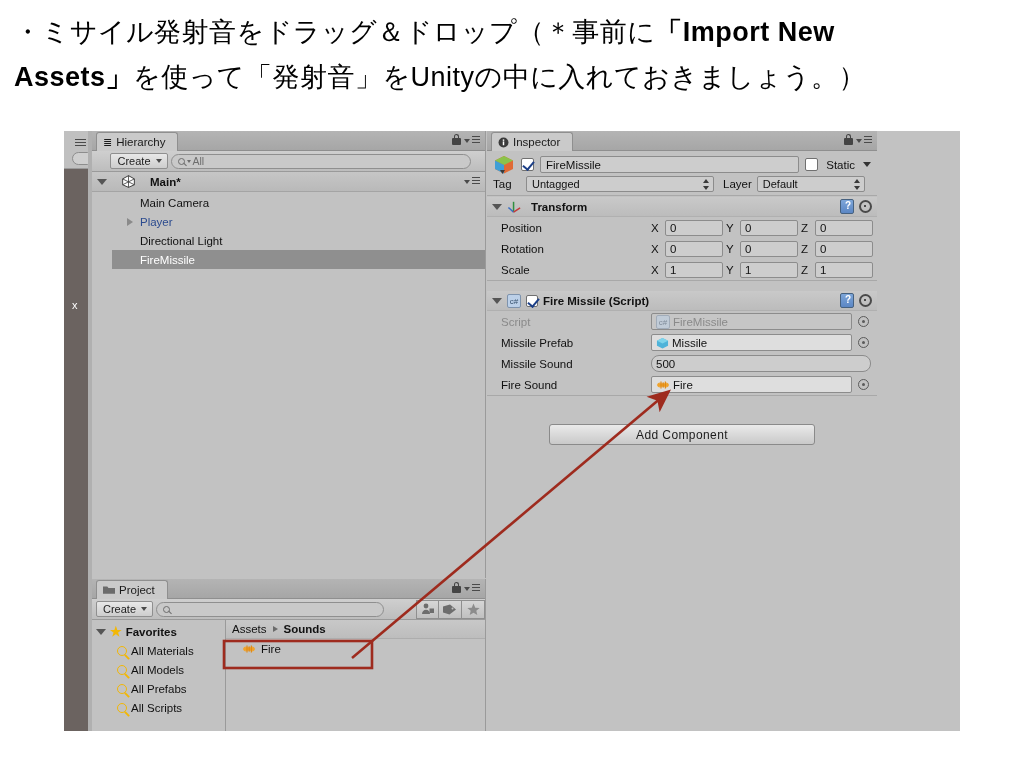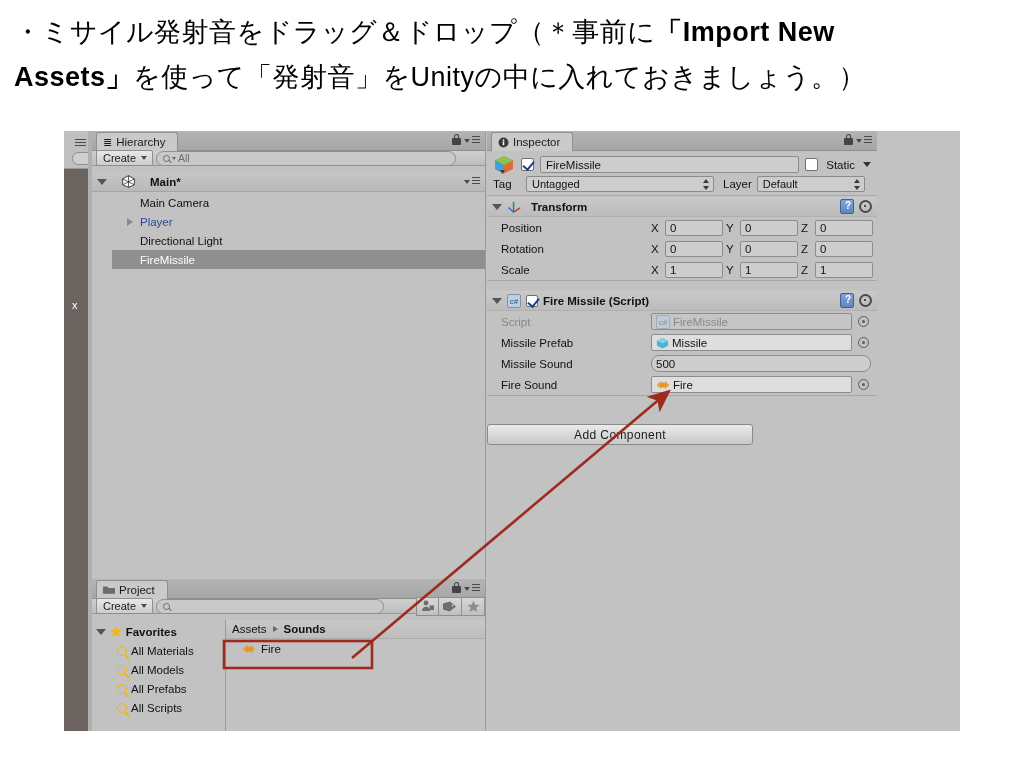--- a/index.html
+++ b/index.html
@@ -82,24 +82,24 @@
     display:flex; align-items:center; gap:2px;
   }
   .tabbar .menu .arr {
     width:0;height:0;border-left:3px solid transparent;border-right:3px solid transparent;
     border-top:4px solid #4a4a4a;
   }
   .tabbar .menu .lines { flex:1; }
   .tabbar .menu .lines i { display:block; height:1px; background:#4a4a4a; margin-bottom:2px; }
 
   .ptoolbar {
-    position:absolute; left:0; top:20px; height:15px; width:100%;
+    position:absolute; left:0; top:20px; height:21px; width:100%;
     background: linear-gradient(#cfcfcf,#bdbdbd);
     border-bottom:1px solid #9a9a9a;
-    display:flex; align-items:center; padding-left:4px; gap:3px;
+    display:flex; align-items:center; padding-left:4px; gap:3px;justify-content:center;
   }
   .btn-create {
     height:16px; padding:0 5px 0 6px;
     background: linear-gradient(#e8e8e8,#cdcdcd);
     border:1px solid #8f8f8f; border-radius:2px;
     display:flex; align-items:center; gap:5px;
     font-size:11px; color:#1c1c1c;
   }
   .btn-create .car {
     width:0;height:0;border-left:3px solid transparent;border-right:3px solid transparent;
@@ -303,21 +303,21 @@
     flex:1; height:17px; background:#cdcdcd; border:1px solid #8c8c8c; border-radius:8px;
     display:flex; align-items:center; padding-left:4px; font-size:11.5px; color:#111;
     margin-right:6px;
   }
   .cs-ico {
     width:14px;height:14px;background:#bcd0e8;border:1px solid #7e93ad;border-radius:2px;
     font-size:8px; color:#39536f; text-align:center; line-height:13px; flex:none;
   }
   .prefab-ico { width:13px;height:12px;flex:none; }
 
-  .addcomp-wrap { position:absolute; left:0; top:293px; width:100%; display:flex; justify-content:flex-start; }
+  .addcomp-wrap { position:absolute; left:0; top:293px; width:100%; display:flex; justify-content:center; }
   .addcomp {
     width:266px; height:21px;
     background: linear-gradient(#eaeaea,#c9c9c9);
     border:1px solid #8a8a8a; border-radius:3px;
     display:flex; align-items:center; justify-content:center;
     font-size:12px; color:#1c1c1c; letter-spacing:.4px;
   }
 
   
   .anno { position:absolute; left:0; top:0; width:1024px; height:768px; pointer-events:none; }

